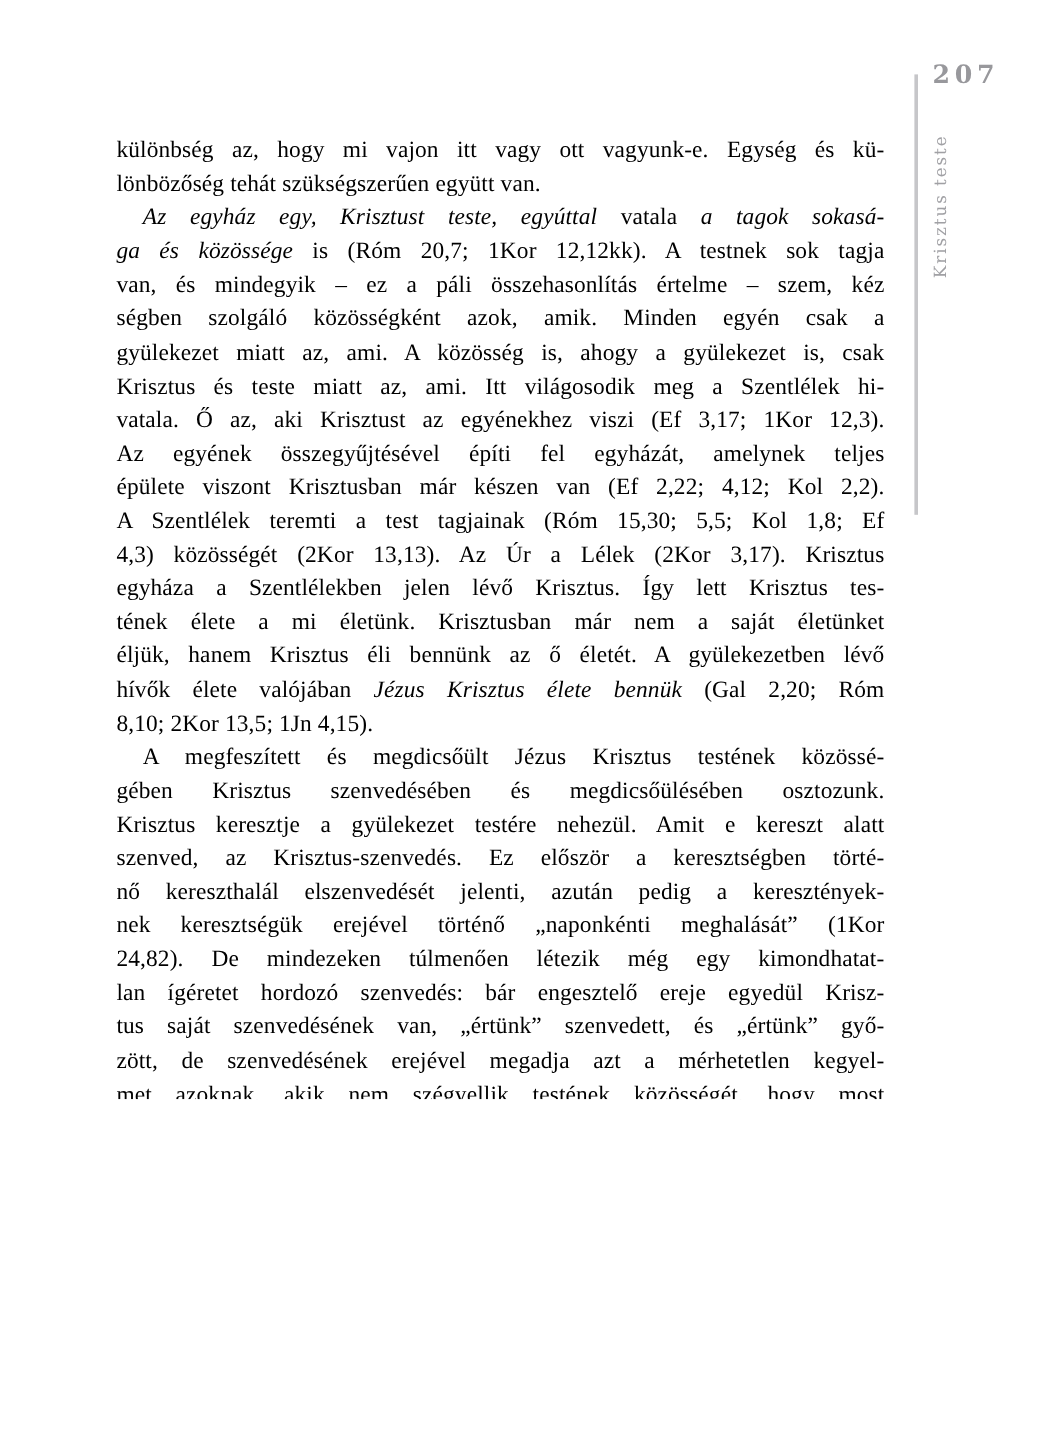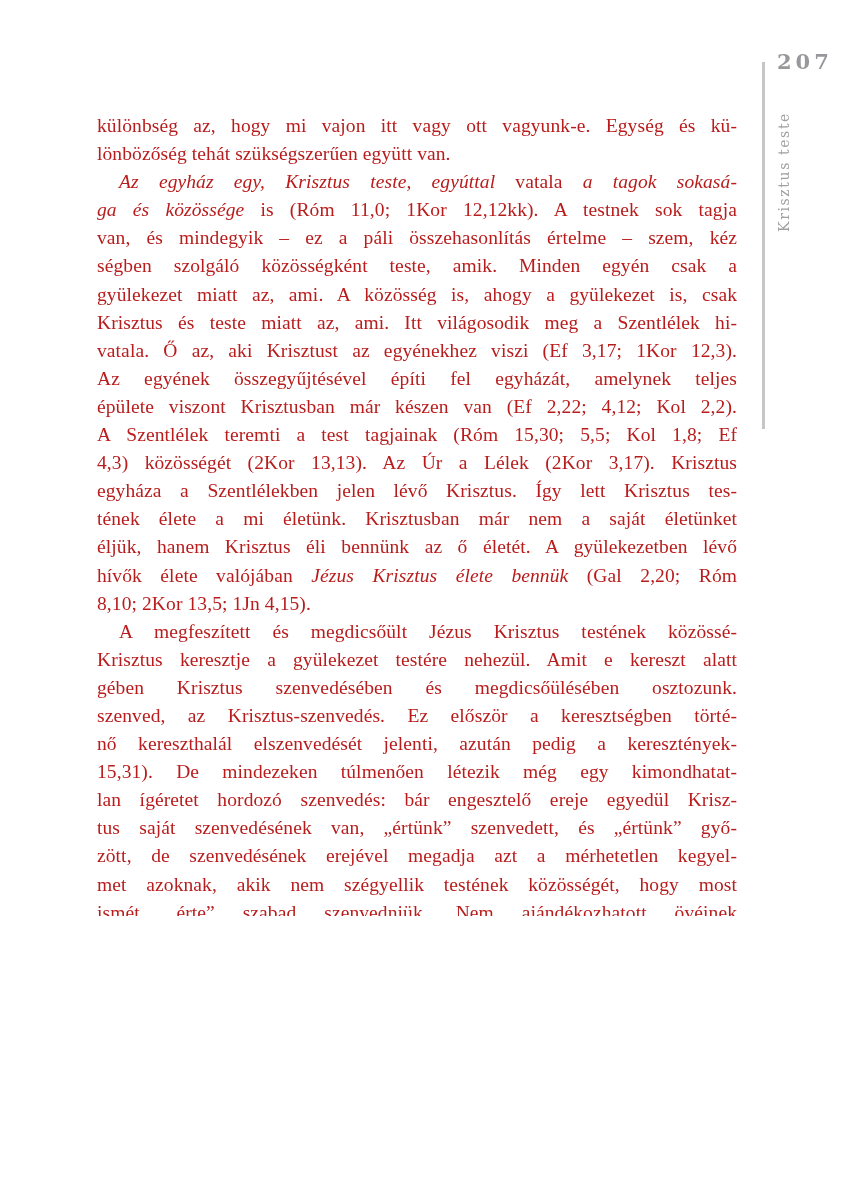--- a/index.html
+++ b/index.html
@@ -15,21 +15,21 @@
     overflow: hidden;
     font-family: "Liberation Serif", serif;
   }
   .text-block {
     position: absolute;
     left: 97px;
     top: 112px;
     width: 640px;
     font-size: 19.5px;
     line-height: 28.1px;
-    color: #b91c1c;
+    color: #000000;
     letter-spacing: 0.1px;
   }
   .line {
     text-align: justify;
     text-align-last: justify;
     white-space: normal;
     height: 28.1px;
   }
   .line.para-end {
     text-align-last: left;
@@ -74,41 +74,42 @@
 </head>
 <body>
 
 <div class="page">
   <div class="margin-rule"></div>
   <div class="page-number">207</div>
   <div class="side-label">Krisztus teste</div>
   <div class="text-block">
       <div class="line"><span>különbség az, hogy mi vajon itt vagy ott vagyunk-e. Egység és kü-</span></div>
       <div class="line para-end"><span>lönbözőség tehát szükségszerűen együtt van.</span></div>
-      <div class="line indent"><span class="it">Az egyház egy, Krisztus teste, egyúttal</span><span> vatala </span><span class="it">a tagok sokasá-</span></div>
-      <div class="line"><span class="it">ga és közössége</span><span> is (Róm 11,0; 1Kor 12,12kk). A testnek sok tagja</span></div>
+      <div class="line indent"><span class="it">Az egyház egy, Krisztust teste, egyúttal</span><span> vatala </span><span class="it">a tagok sokasá-</span></div>
+      <div class="line"><span class="it">ga és közössége</span><span> is (Róm 20,7; 1Kor 12,12kk). A testnek sok tagja</span></div>
       <div class="line"><span>van, és mindegyik – ez a páli összehasonlítás értelme – szem, kéz</span></div>
-      <div class="line"><span>ségben szolgáló közösségként teste, amik. Minden egyén csak a</span></div>
+      <div class="line"><span>ségben szolgáló közösségként azok, amik. Minden egyén csak a</span></div>
       <div class="line"><span>gyülekezet miatt az, ami. A közösség is, ahogy a gyülekezet is, csak</span></div>
       <div class="line"><span>Krisztus és teste miatt az, ami. Itt világosodik meg a Szentlélek hi-</span></div>
       <div class="line"><span>vatala. Ő az, aki Krisztust az egyénekhez viszi (Ef 3,17; 1Kor 12,3).</span></div>
       <div class="line"><span>Az egyének összegyűjtésével építi fel egyházát, amelynek teljes</span></div>
       <div class="line"><span>épülete viszont Krisztusban már készen van (Ef 2,22; 4,12; Kol 2,2).</span></div>
       <div class="line"><span>A Szentlélek teremti a test tagjainak (Róm 15,30; 5,5; Kol 1,8; Ef</span></div>
       <div class="line"><span>4,3) közösségét (2Kor 13,13). Az Úr a Lélek (2Kor 3,17). Krisztus</span></div>
       <div class="line"><span>egyháza a Szentlélekben jelen lévő Krisztus. Így lett Krisztus tes-</span></div>
       <div class="line"><span>tének élete a mi életünk. Krisztusban már nem a saját életünket</span></div>
       <div class="line"><span>éljük, hanem Krisztus éli bennünk az ő életét. A gyülekezetben lévő</span></div>
       <div class="line"><span>hívők élete valójában </span><span class="it">Jézus Krisztus élete bennük</span><span> (Gal 2,20; Róm</span></div>
       <div class="line para-end"><span>8,10; 2Kor 13,5; 1Jn 4,15).</span></div>
       <div class="line indent"><span>A megfeszített és megdicsőült Jézus Krisztus testének közössé-</span></div>
+      <div class="line"><span>gében Krisztus szenvedésében és megdicsőülésében osztozunk.</span></div>
       <div class="line"><span>Krisztus keresztje a gyülekezet testére nehezül. Amit e kereszt alatt</span></div>
-      <div class="line"><span>gében Krisztus szenvedésében és megdicsőülésében osztozunk.</span></div>
       <div class="line"><span>szenved, az Krisztus-szenvedés. Ez először a keresztségben törté-</span></div>
       <div class="line"><span>nő kereszthalál elszenvedését jelenti, azután pedig a keresztények-</span></div>
-      <div class="line"><span>15,31). De mindezeken túlmenően létezik még egy kimondhatat-</span></div>
+      <div class="line"><span>nek keresztségük erejével történő „naponkénti meghalását” (1Kor</span></div>
+      <div class="line"><span>24,82). De mindezeken túlmenően létezik még egy kimondhatat-</span></div>
       <div class="line"><span>lan ígéretet hordozó szenvedés: bár engesztelő ereje egyedül Krisz-</span></div>
       <div class="line"><span>tus saját szenvedésének van, „értünk” szenvedett, és „értünk” győ-</span></div>
       <div class="line"><span>zött, de szenvedésének erejével megadja azt a mérhetetlen kegyel-</span></div>
       <div class="line"><span>met azoknak, akik nem szégyellik testének közösségét, hogy most</span></div>
       <div class="line"><span>ismét „érte” szabad szenvedniük. Nem ajándékozhatott övéinek</span></div>
     </div>
 </div>
 
 </body></html>

